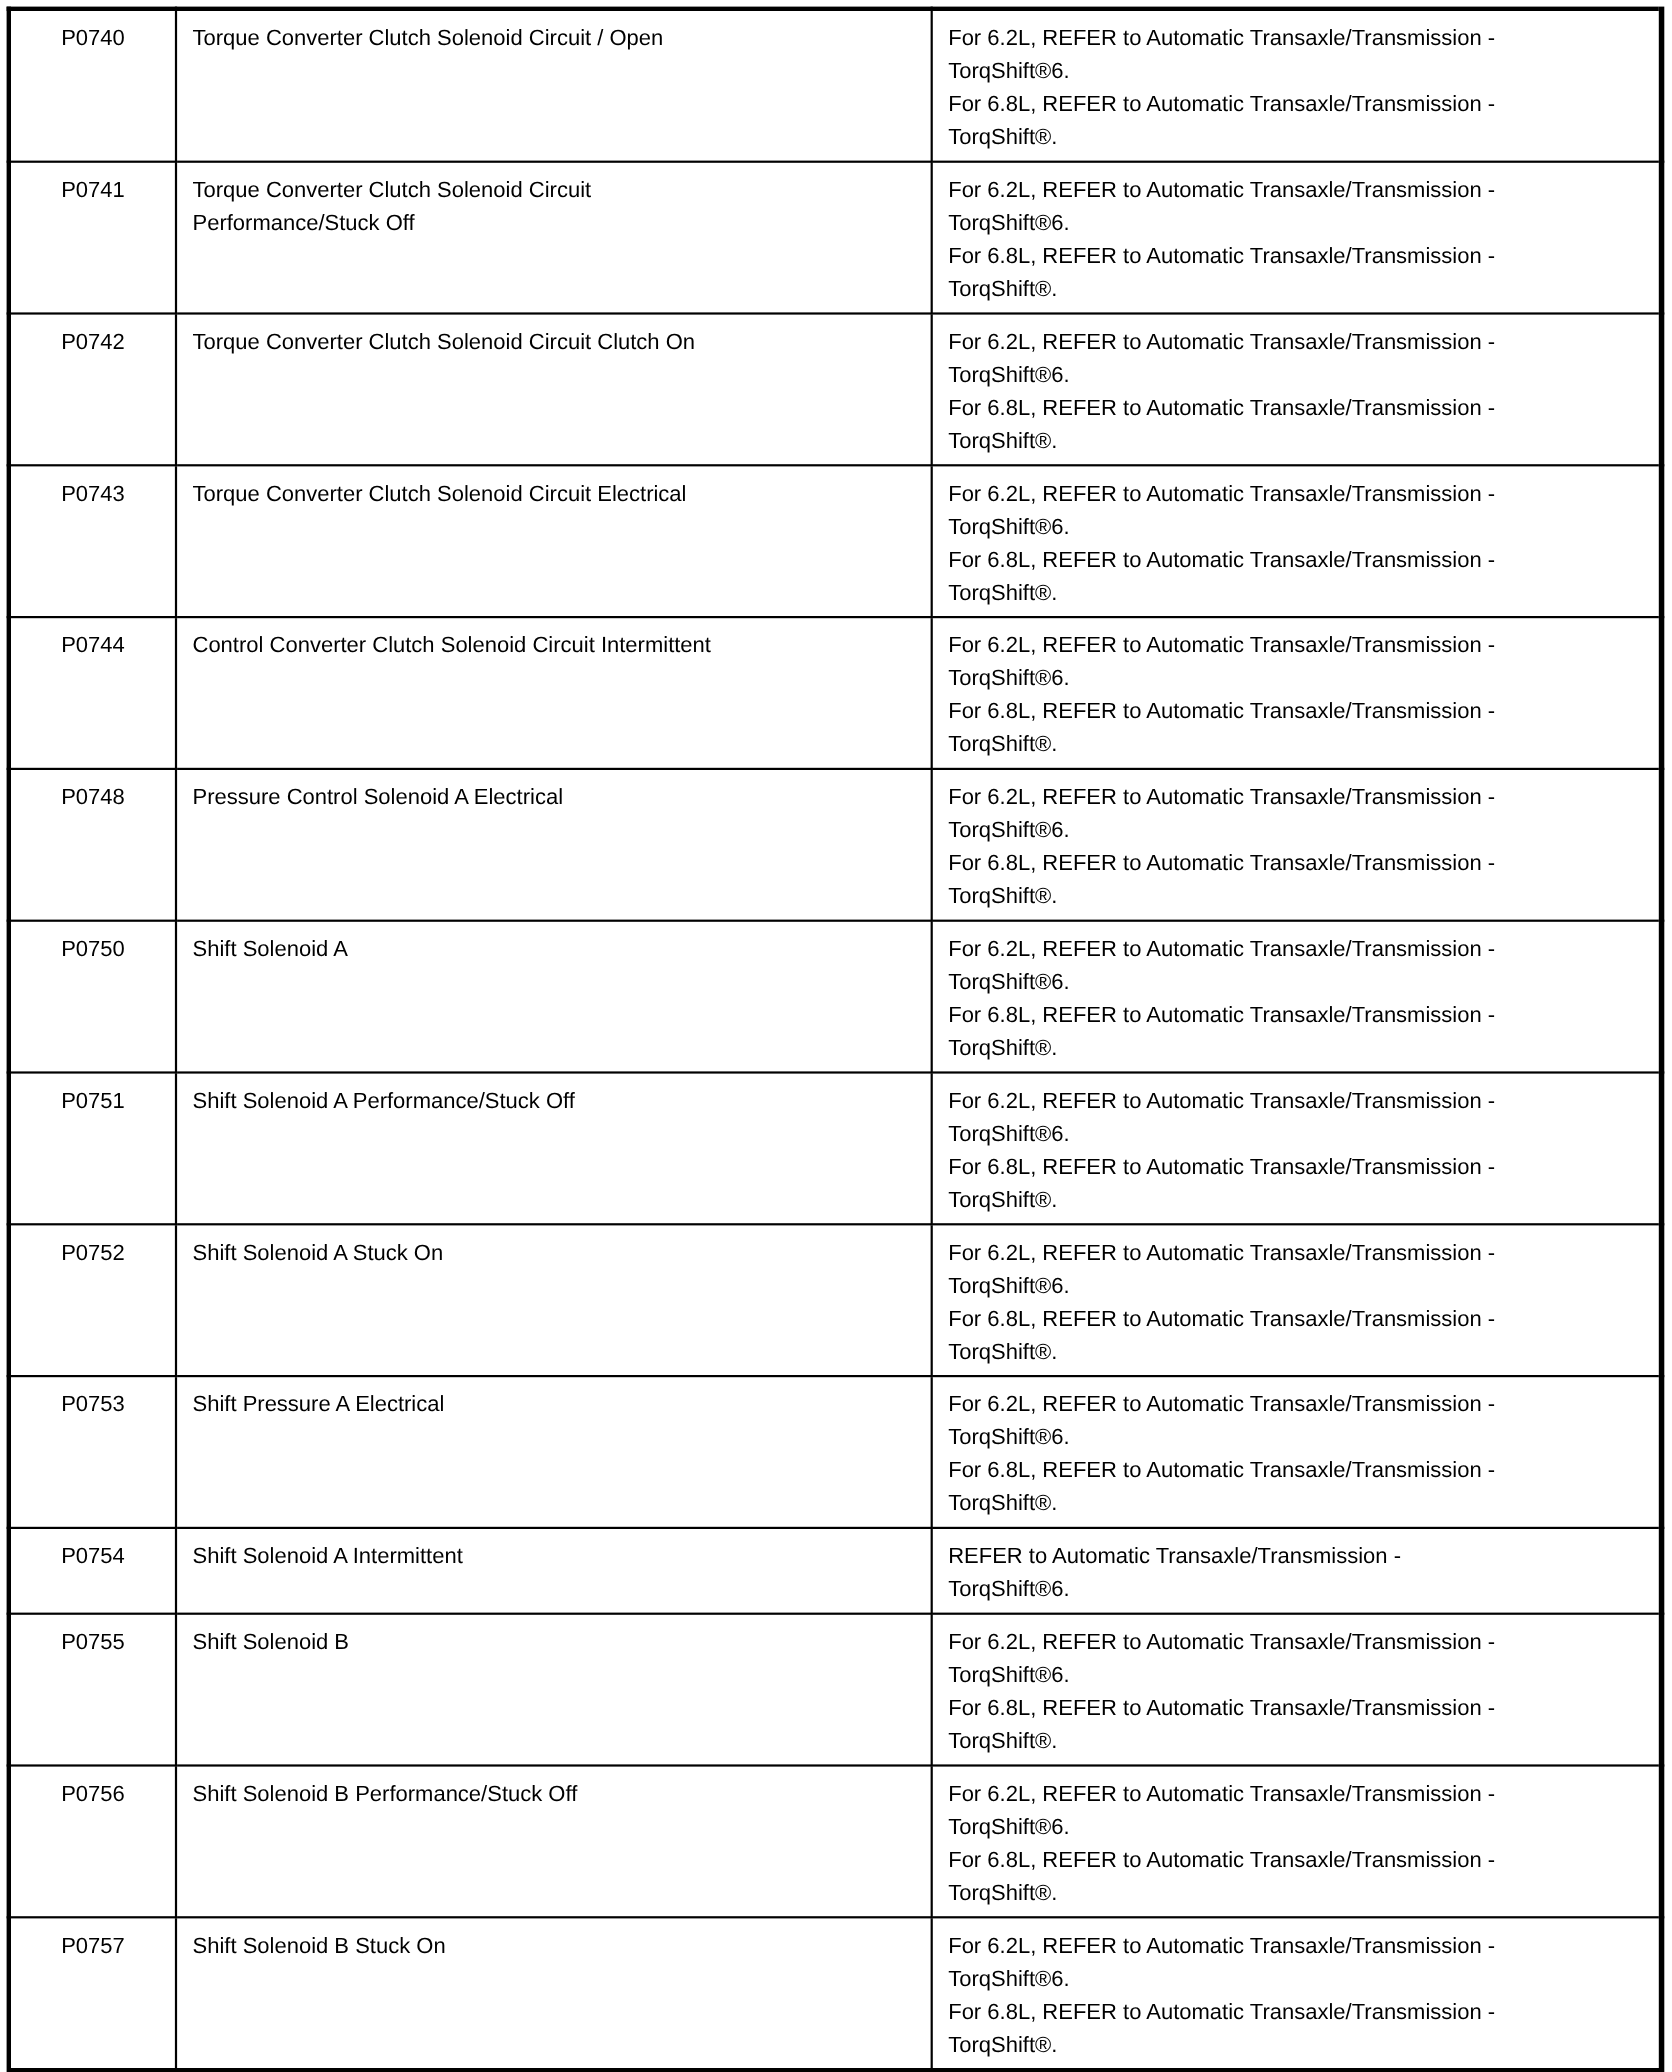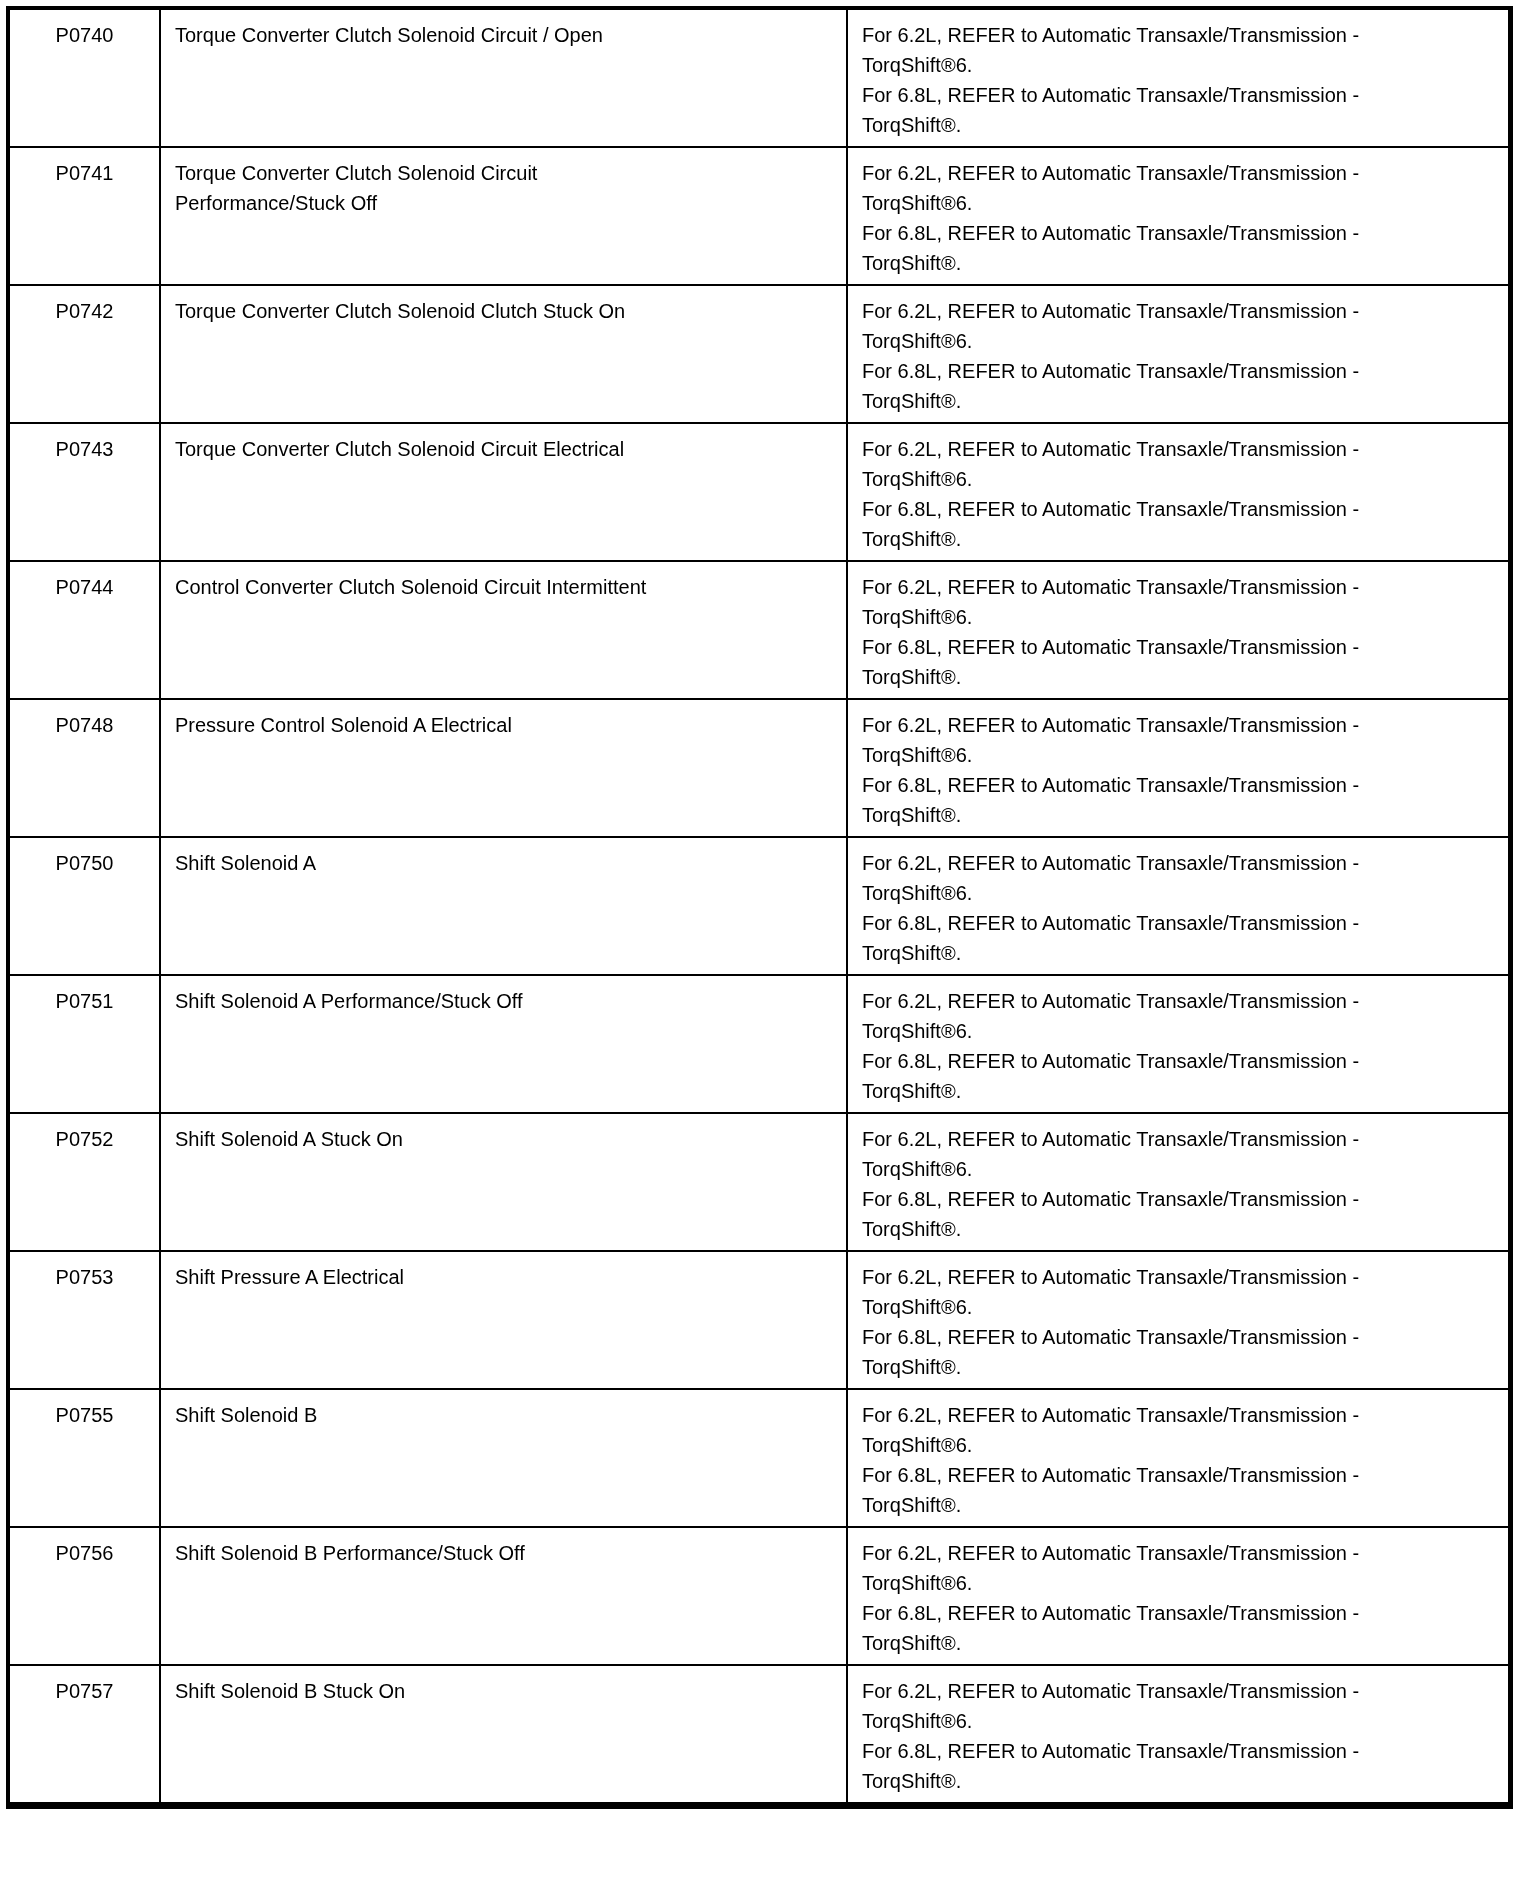--- a/index.html
+++ b/index.html
@@ -79,21 +79,21 @@
           <td class="action-cell">
             <div class="line"><b>For 6.2L</b>, REFER to Automatic Transaxle/Transmission -</div>
             <div class="line">TorqShift®6.</div>
             <div class="line"><b>For 6.8L</b>, REFER to Automatic Transaxle/Transmission -</div>
             <div class="line">TorqShift®.</div>
           </td>
         </tr>
         <tr>
           <td class="code-cell">P0742</td>
           <td class="desc-cell">
-            <div class="line">Torque Converter Clutch Solenoid Clutch Stuck On</div>
+            <div class="line">Torque Converter Clutch Solenoid Circuit Clutch On</div>
           </td>
           <td class="action-cell">
             <div class="line"><b>For 6.2L</b>, REFER to Automatic Transaxle/Transmission -</div>
             <div class="line">TorqShift®6.</div>
             <div class="line"><b>For 6.8L</b>, REFER to Automatic Transaxle/Transmission -</div>
             <div class="line">TorqShift®.</div>
           </td>
         </tr>
         <tr>
           <td class="code-cell">P0743</td>
@@ -170,20 +170,30 @@
         <tr>
           <td class="code-cell">P0753</td>
           <td class="desc-cell">
             <div class="line">Shift Pressure A Electrical</div>
           </td>
           <td class="action-cell">
             <div class="line"><b>For 6.2L</b>, REFER to Automatic Transaxle/Transmission -</div>
             <div class="line">TorqShift®6.</div>
             <div class="line"><b>For 6.8L</b>, REFER to Automatic Transaxle/Transmission -</div>
             <div class="line">TorqShift®.</div>
+          </td>
+        </tr>
+        <tr>
+          <td class="code-cell">P0754</td>
+          <td class="desc-cell">
+            <div class="line">Shift Solenoid A Intermittent</div>
+          </td>
+          <td class="action-cell">
+            <div class="line">REFER to Automatic Transaxle/Transmission -</div>
+            <div class="line">TorqShift®6.</div>
           </td>
         </tr>
         <tr>
           <td class="code-cell">P0755</td>
           <td class="desc-cell">
             <div class="line">Shift Solenoid B</div>
           </td>
           <td class="action-cell">
             <div class="line"><b>For 6.2L</b>, REFER to Automatic Transaxle/Transmission -</div>
             <div class="line">TorqShift®6.</div>

